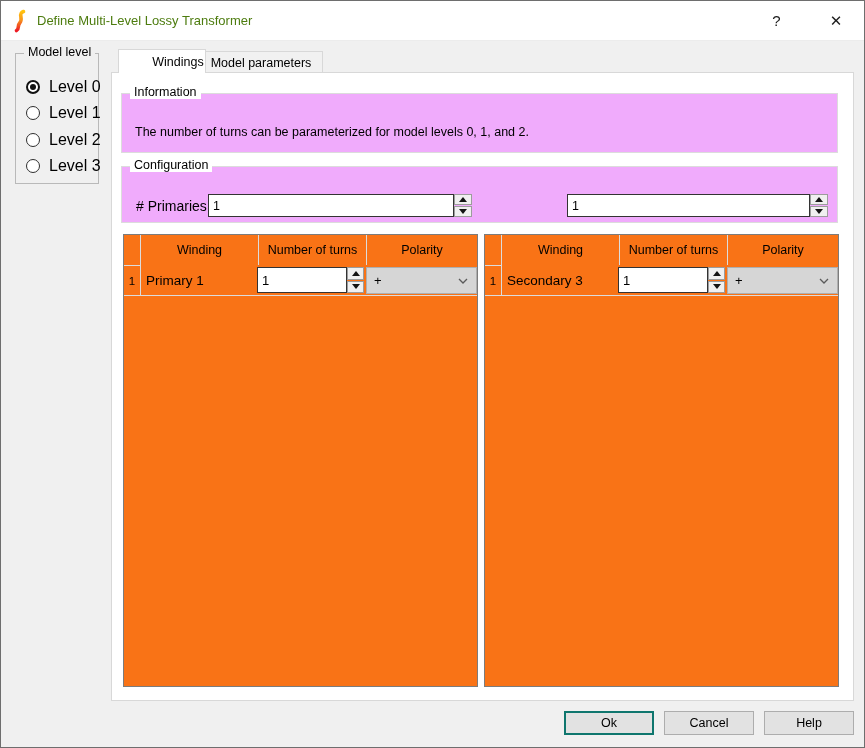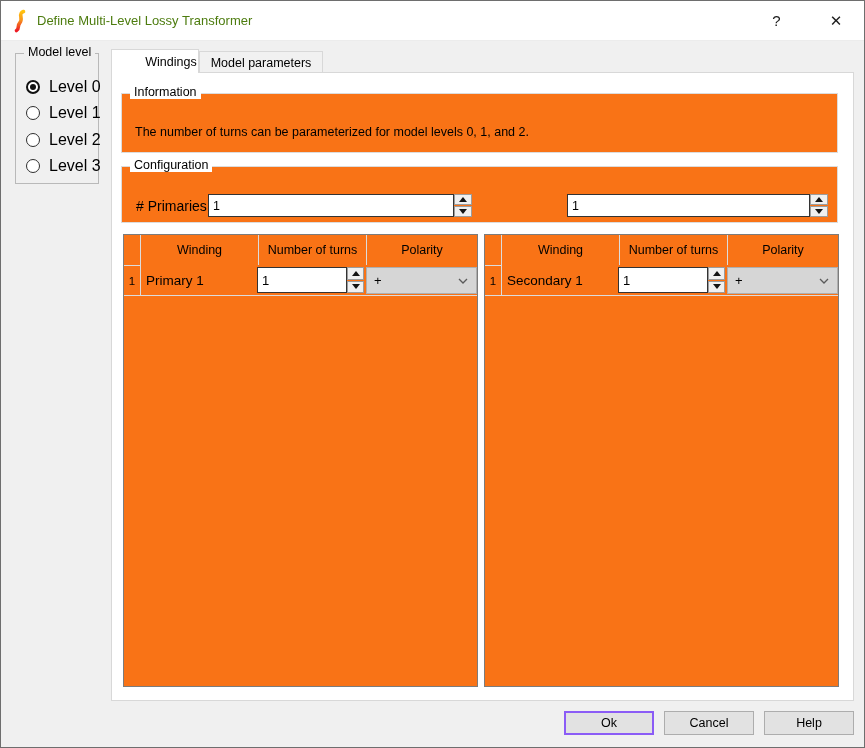--- a/index.html
+++ b/index.html
@@ -9,31 +9,31 @@
   .titlebar{position:absolute;left:0;top:0;right:0;height:40px;background:#ffffff;border-bottom:1px solid #ececec;box-sizing:border-box;}
   .title-text{position:absolute;left:36px;top:0;height:39px;line-height:39px;font-size:13px;color:#4d7c0f;}
   .cap-btn{position:absolute;top:0;height:39px;display:flex;align-items:center;justify-content:center;font-size:15px;color:#1a1a1a;cursor:default;}
   .help-btn{right:65px;width:45px;}
   .close-btn{right:2px;width:52px;font-weight:300;}
   
   .groupbox{position:absolute;border:1px solid #c8c8c8;box-sizing:border-box;}
   .groupbox .gb-label{position:absolute;top:-9px;left:8px;padding:0 4px;font-size:12.5px;color:#000;}
   .gb-gray{border-color:#b9b9b9;}
   .gb-gray .gb-label{background:#f0f0f0;}
-  .gb-white{border-color:#dcdcdc;background:#f97316;}
+  .gb-white{border-color:#dcdcdc;background:#f0abfc;}
   .gb-white .gb-label{background:#fff;}
   
   .radio-row{position:absolute;left:10px;display:flex;align-items:center;gap:9px;height:18px;cursor:default;}
   .radio{width:14px;height:14px;border:1px solid #2f2f2f;border-radius:50%;background:#fff;box-sizing:border-box;position:relative;flex:0 0 auto;}
   .radio.checked{border-width:2px;border-color:#111;}
   .radio.checked::after{content:"";position:absolute;inset:2px;background:#111;border-radius:50%;}
   .radio-label{font-size:16px;color:#000;white-space:nowrap;}
   
   .tab{position:absolute;display:flex;align-items:center;justify-content:center;font-size:12.5px;color:#000;box-sizing:border-box;}
-  .tab-active{left:110px;top:48px;width:88px;height:24px;background:#fff;border:1px solid #d8d8d8;border-bottom:none;padding-left:32px;}
+  .tab-active{left:117px;top:48px;width:88px;height:24px;background:#fff;border:1px solid #d8d8d8;border-bottom:none;padding-left:32px;}
   .tab-inactive{left:198px;top:50px;width:124px;height:22px;background:#f1f1f1;border:1px solid #d8d8d8;border-bottom:none;}
   .pane{position:absolute;left:110px;top:71px;width:743px;height:629px;background:#fff;border:1px solid #d8d8d8;box-sizing:border-box;}
   .info-line{position:absolute;left:13px;font-size:12.5px;line-height:18px;color:#000;white-space:nowrap;}
   
   .spin-field{position:absolute;box-sizing:border-box;border:1px solid #333;background:#fff;font-family:"Liberation Sans",sans-serif;font-size:12.5px;padding:0 0 0 4px;color:#000;outline:none;}
   .spin-col{position:absolute;width:18px;display:flex;flex-direction:column;}
   .spin-btn{flex:1;background:#f0f0f0;border:1px solid #9c9c9c;box-sizing:border-box;display:flex;align-items:center;justify-content:center;}
   .spin-btn + .spin-btn{margin-top:1px;}
   .tri-up{width:0;height:0;border-left:4px solid transparent;border-right:4px solid transparent;border-bottom:5px solid #141414;}
   .tri-down{width:0;height:0;border-left:4px solid transparent;border-right:4px solid transparent;border-top:5px solid #141414;}
@@ -47,21 +47,21 @@
   .th{position:absolute;top:0;height:30px;display:flex;align-items:center;justify-content:center;font-size:12.5px;color:#000;}
   .row-index{position:absolute;left:0;top:31px;width:16px;height:29px;display:flex;align-items:center;justify-content:center;font-size:11.5px;color:#000;}
   .winding-cell{position:absolute;left:22px;top:31px;height:29px;line-height:29px;font-size:13.5px;color:#000;white-space:nowrap;}
   .cell-spin-field{left:133px;top:32px;width:90px;height:26px;font-size:13px;}
   .cell-spin-col{left:223px;top:32px;width:17px;height:26px;}
   .combo{position:absolute;left:242px;top:32px;width:111px;height:27px;background:#d6d6d6;border:1px solid #afafaf;box-sizing:border-box;display:flex;align-items:center;}
   .combo-value{font-size:13px;color:#000;padding-left:7px;flex:1;}
   .combo-arrow{padding-right:8px;display:flex;align-items:center;}
   
   .btn{position:absolute;top:710px;width:90px;height:24px;background:#e2e2e2;border:1px solid #adadad;box-sizing:border-box;display:flex;align-items:center;justify-content:center;font-size:12.5px;color:#000;cursor:default;}
-  .btn-default{border:2px solid #8b5cf6;}
+  .btn-default{border:2px solid #0f766e;}
 </style>
 </head>
 <body>
 
 <div id="dialog">
 
   <div class="titlebar">
     <svg class="abs" style="left:11px;top:8px;" width="16" height="24" viewBox="0 0 16 24">
       <defs>
         <linearGradient id="lg" x1="0" y1="0" x2="0" y2="1">
@@ -163,21 +163,21 @@
   <div class="wtable t-right">
     <div class="vline" style="left:16px;height:60px;"></div>
     <div class="vline" style="left:134px;height:30px;"></div>
     <div class="vline" style="left:242px;height:30px;"></div>
     <div class="hline" style="top:30px;width:16px;"></div>
     <div class="hline" style="top:60px;width:353px;"></div>
     <div class="th" style="left:17px;width:117px;">Winding</div>
     <div class="th" style="left:135px;width:107px;">Number of turns</div>
     <div class="th" style="left:243px;width:110px;">Polarity</div>
     <div class="row-index">1</div>
-    <div class="winding-cell">Secondary 1</div>
+    <div class="winding-cell">Secondary 3</div>
     <input class="spin-field cell-spin-field" value="1" style="">
     <div class="spin-col cell-spin-col">
       <div class="spin-btn">
           <span class="tri-up"></span>
         </div>
       <div class="spin-btn">
           <span class="tri-down"></span>
         </div>
     </div>
     <div class="combo">

